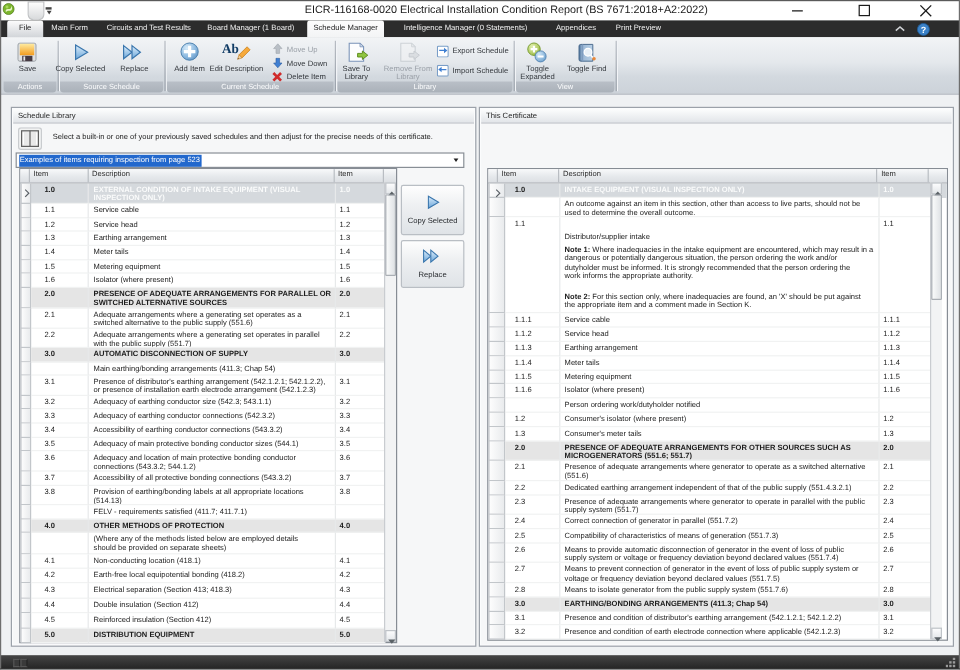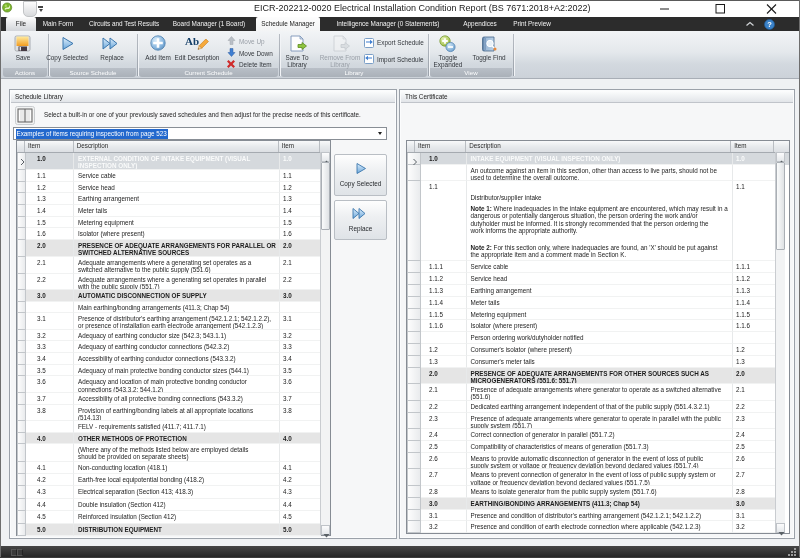--- a/index.html
+++ b/index.html
@@ -49,21 +49,21 @@
 <div class="abs" id="titlebar"></div>
 <svg class="abs" style="left:2px;top:2px" width="11" height="11" viewBox="0 0 15 14">
  <circle cx="7" cy="7" r="6.3" fill="#7cb52d"></circle>
  <circle cx="7" cy="7" r="6.3" fill="none" stroke="#4f7a1a" stroke-width="0.8"></circle>
  <path d="M4 10.5 C3 7.5 5.5 6.8 7 7 C8.5 7.2 10.5 6.5 10 3.5 C12 6 11 9 8 9 C6 9 5 9.5 4 10.5Z" fill="#e8f5c8"></path>
  <circle cx="5.2" cy="4.6" r="1.7" fill="#a8d95c"></circle>
 </svg>
 <div class="abs" style="left:23px;top:1px;width:12px;height:14px;background:linear-gradient(#fdfdfd,#d8dadc);border-radius:0 0 5px 5px;border:1px solid #c2c4c6;"></div>
 <div class="abs" style="left:38px;top:6px;width:5px;height:1.5px;background:#444;"></div>
 <div class="abs" style="left:39px;top:9px;width:0;height:0;border-left:2.5px solid transparent;border-right:2.5px solid transparent;border-top:3px solid #444;"></div>
-<div class="abs" id="title">EICR-202212-0020 Electrical Installation Condition Report (BS 7671:2018+A2:2022)</div>
+<div class="abs" id="title">EICR-116168-0020 Electrical Installation Condition Report (BS 7671:2018+A2:2022)</div>
 <svg class="abs" style="left:655px;top:3px" width="130" height="12" viewBox="0 0 130 12">
  <line x1="5" y1="6" x2="14" y2="6" stroke="#1a1a1a" stroke-width="1"></line>
  <rect x="61" y="1.5" width="8.5" height="8.5" fill="none" stroke="#1a1a1a" stroke-width="1"></rect>
  <line x1="112" y1="1.5" x2="121" y2="10.5" stroke="#1a1a1a" stroke-width="1.1"></line>
  <line x1="121" y1="1.5" x2="112" y2="10.5" stroke="#1a1a1a" stroke-width="1.1"></line>
 </svg>
 <div class="abs" id="tabbar"></div>
 <div class="abs tab" id="filetab">File</div>
 <div class="abs tab" style="left:40px;width:36px;">Main Form</div>
 <div class="abs tab" style="left:84px;width:80px;">Circuits and Test Results</div>

